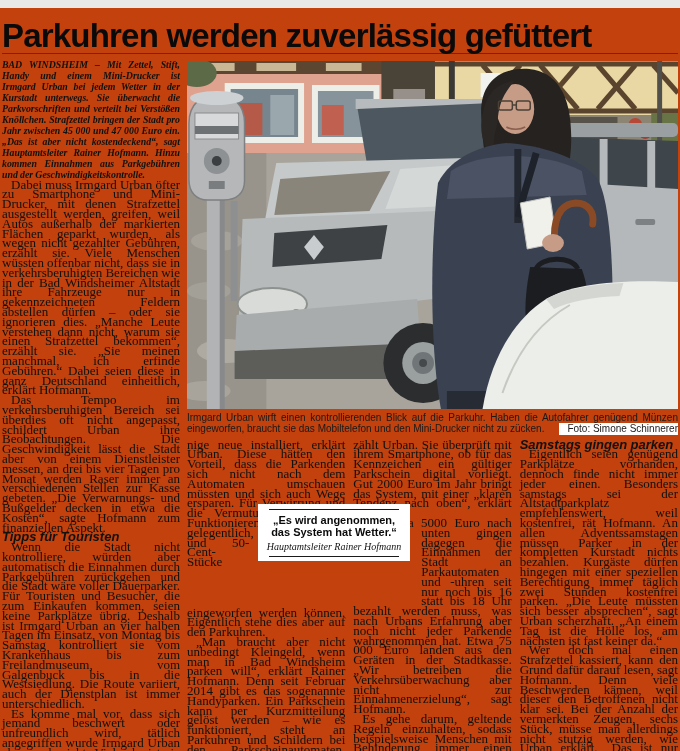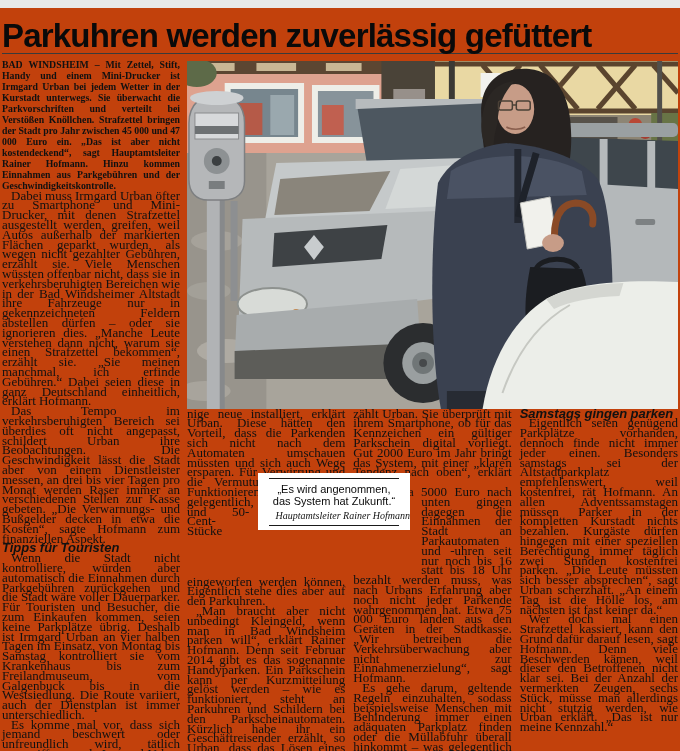--- a/index.html
+++ b/index.html
@@ -21,21 +21,21 @@
   .head-rule { border:none; border-top:1px solid #3a3a3a; margin:0 0 5px 0; }
 
   .content { display:flex; gap:7px; }
   .col1 { width:178px; flex:none; }
   .right { flex:1; min-width:0; }
 
   .body-text p {
     margin:0; text-align:justify; font-size:13px; line-height:9.8px;
     hyphens:auto; -webkit-hyphens:auto; word-spacing:-0.2px;
   }
-  .body-text p.lead { font-weight:bold; font-size:9.8px; line-height:11px; text-align:justify; }
+  .body-text p.lead { font-weight:bold; font-size:9.8px; line-height:11px; text-align:justify;font-style:italic; }
   .body-text p.ind { text-indent:9px; }
   .subhead {
     font-family:"Liberation Sans", sans-serif; font-weight:bold;
     font-size:12.5px; line-height:14px; margin:6px 0 3px 0; text-align:left; text-indent:0;font-style:italic;
   }
 
   .photo-wrap { width:100%; height:348px; margin-top:2px; }
   .photo-wrap svg { display:block; width:100%; height:100%; }
 
   .caption {
@@ -50,22 +50,22 @@
 
   .qspacer-r { float:right; width:92px; height:70px; margin-left:4px; }
   .qspacer-l { float:left; width:64px; height:70px; margin-right:4px; }
 
   .pullquote {
     position:absolute; left:71px; top:64px; width:152px;
     background:#fff; text-align:center; padding:3px 0 2px 0;
     font-family:"Liberation Sans", sans-serif;
   }
   .pq-rule { border:none; border-top:1.5px solid #1a1a1a; width:86%; margin:2px auto; }
-  .pq-text { font-weight:normal; font-size:11px; line-height:12.5px; margin:4px 0 2px 0; color:#0a0a0a; }
-  .pq-attr { font-family:"Liberation Serif", serif; font-style:italic; font-size:10px; line-height:11px; margin:0 0 4px 0;text-align:right; }
+  .pq-text { font-weight:bold; font-size:11px; line-height:12.5px; margin:4px 0 2px 0; color:#0a0a0a; }
+  .pq-attr { font-family:"Liberation Serif", serif; font-style:italic; font-size:10px; line-height:11px; margin:0 0 4px 0; }
 </style>
 </head>
 <body>
 
 <div class="page">
 
   <h1 class="headline">Parkuhren werden zuverlässig gefüttert</h1>
   <hr class="head-rule">
 
   <div class="content">
@@ -187,20 +187,24 @@
             <ellipse cx="30" cy="37" rx="27" ry="7" fill="#ced1d3"></ellipse>
             <rect x="8" y="52" width="44" height="26" fill="#d7d9db" stroke="#8a8c8e"></rect>
             <rect x="8" y="65" width="44" height="8" fill="#6d7173"></rect>
             <circle cx="30" cy="100" r="13" fill="#8d9193"></circle>
             <circle cx="30" cy="100" r="5" fill="#3b3f41"></circle>
             <rect x="22" y="120" width="16" height="8" fill="#797d7f"></rect>
           </g>
         </svg>
       </div>
 
+      <div class="caption">
+        <span>Irmgard Urban wirft einen kontrollierenden Blick auf die Parkuhr. Haben die Autofahrer genügend Münzen eingeworfen, braucht sie das Mobiltelefon und den Mini-Drucker nicht zu zücken.</span>
+        <span class="credit">Foto: Simone Schinnerer</span>
+      </div>
 
       <div class="bottom-cols body-text">
 
         <div class="bcol">
           <p>
             <span>nige neue installiert, erklärt Urban. Diese hätten den Vorteil, dass die Parkenden sich nicht nach dem Automaten umschauen müssten und sich auch Wege ersparen. Für Verwirrung und die Vermutung des Nicht-Funktionierens sorge gelegentlich, dass nur </span><span class="qspacer-r"></span><span>Zehn- und 50-Cent-Stücke eingeworfen werden können. Eigentlich stehe dies aber auf den Parkuhren.</span>
           </p>
           <p class="ind">„Man braucht aber nicht unbedingt Kleingeld, wenn man in Bad Windsheim parken will“, erklärt Rainer Hofmann. Denn seit Februar 2014 gibt es das sogenannte Handyparken. Ein Parkschein kann per Kurzmitteilung gelöst werden – wie es funktioniert, steht an Parkuhren und Schildern bei den Parkscheinautomaten. Kürzlich habe ihr ein Geschäftreisender erzählt, so Urban, dass das Lösen eines Parkscheins über das Mobiltelefon sehr praktisch sei, denn so müsse er sich den Betrag nicht erstatten lassen, sondern könne alles gleich übers Geschäftshandy abwickeln. „Es wird angenommen, das System hat Zukunft“, sagt Hofmann. Somit hefte sie nicht an jede Scheibe, hinter der kein Parkschein liegt, gleich ein Knöllchen, er-</p>
         </div>
 
@@ -216,21 +220,21 @@
           <p class="subhead">Samstags gingen parken</p>
           <p class="ind">Eigentlich seien genügend Parkplätze vorhanden, dennoch finde nicht immer jeder einen. Besonders samstags sei der Altstadtparkplatz empfehlenswert, weil kostenfrei, rät Hofmann. An allen Adventssamstagen müssen Parker in der kompletten Kurstadt nichts bezahlen. Kurgäste dürfen hingegen mit einer speziellen Berechtigung immer täglich zwei Stunden kostenfrei parken. „Die Leute müssten sich besser absprechen“, sagt Urban scherzhaft. „An einem Tag ist die Hölle los, am nächsten ist fast keiner da.“</p>
           <p class="ind">Wer doch mal einen Strafzettel kassiert, kann den Grund dafür darauf lesen, sagt Hofmann. Denn viele Beschwerden kämen, weil dieser den Betroffenen nicht klar sei. Bei der Anzahl der vermerkten Zeugen, sechs Stück, müsse man allerdings nicht stutzig werden, wie Urban erklärt. „Das ist nur meine Kennzahl.“</p>
 
         </div>
 
         <div class="pullquote">
           <hr class="pq-rule">
           <div class="pq-text">
             <div>„Es wird angenommen,</div>
-            <div>das System hat Zukunft.“</div>
+            <div>das System hat Wetter.“</div>
           </div>
           <div class="pq-attr">Hauptamtsleiter Rainer Hofmann</div>
           <hr class="pq-rule">
         </div>
 
       </div>
     </div>
   </div>
 </div>
 

